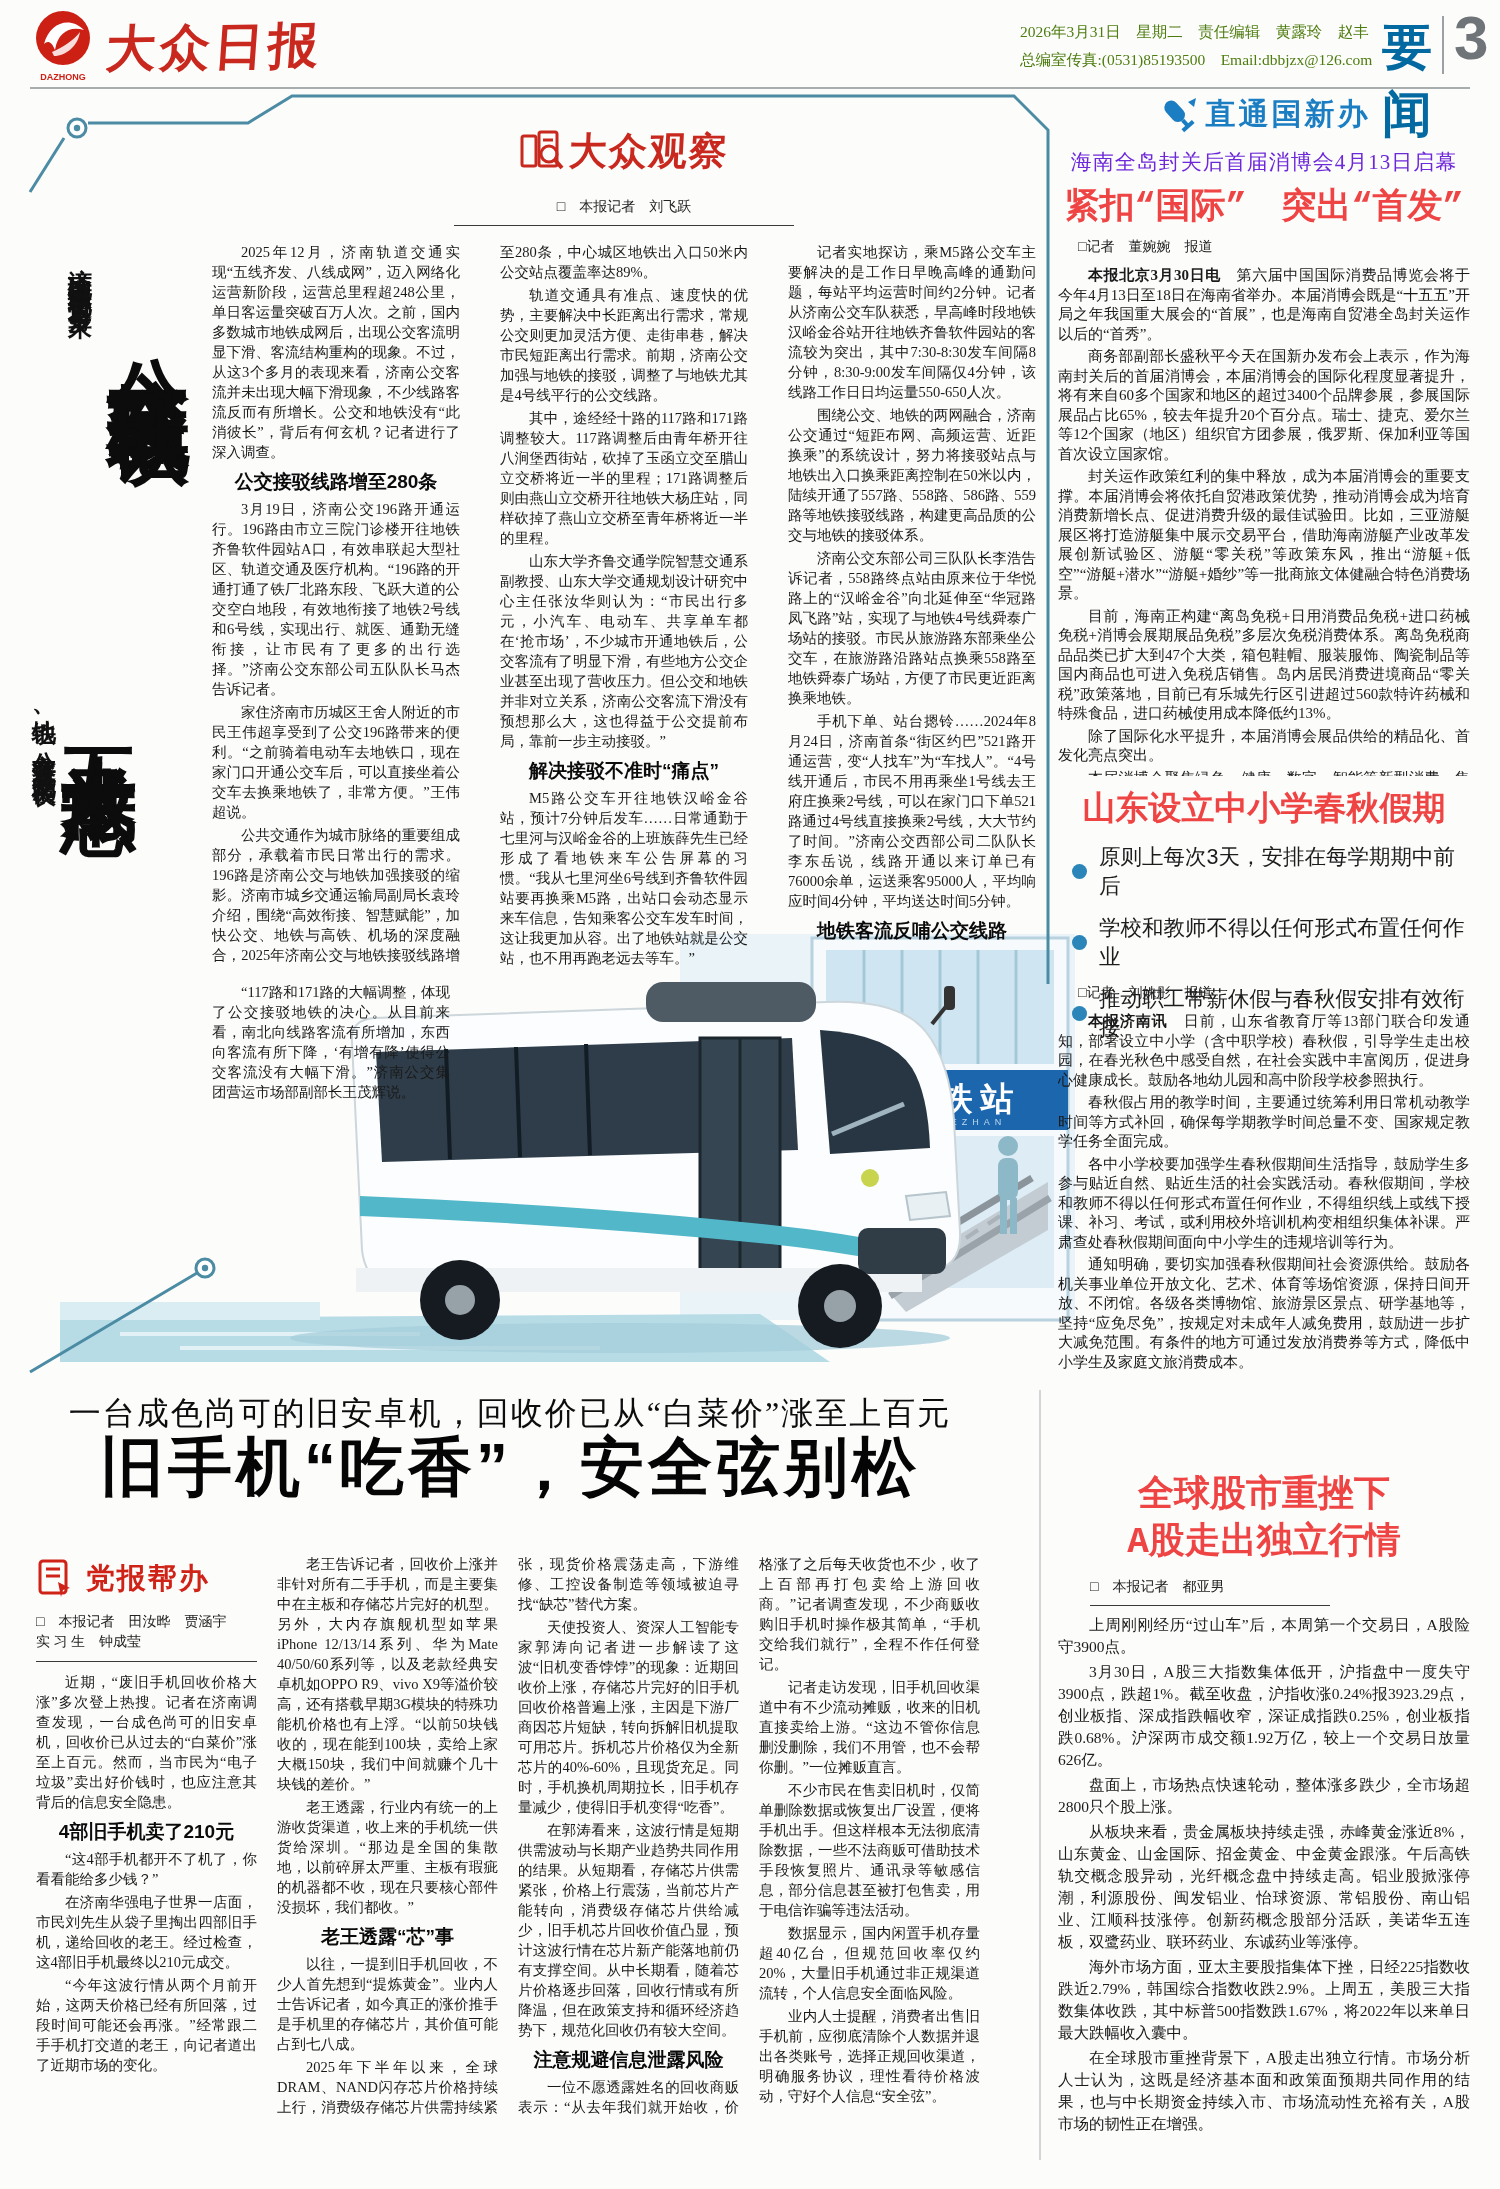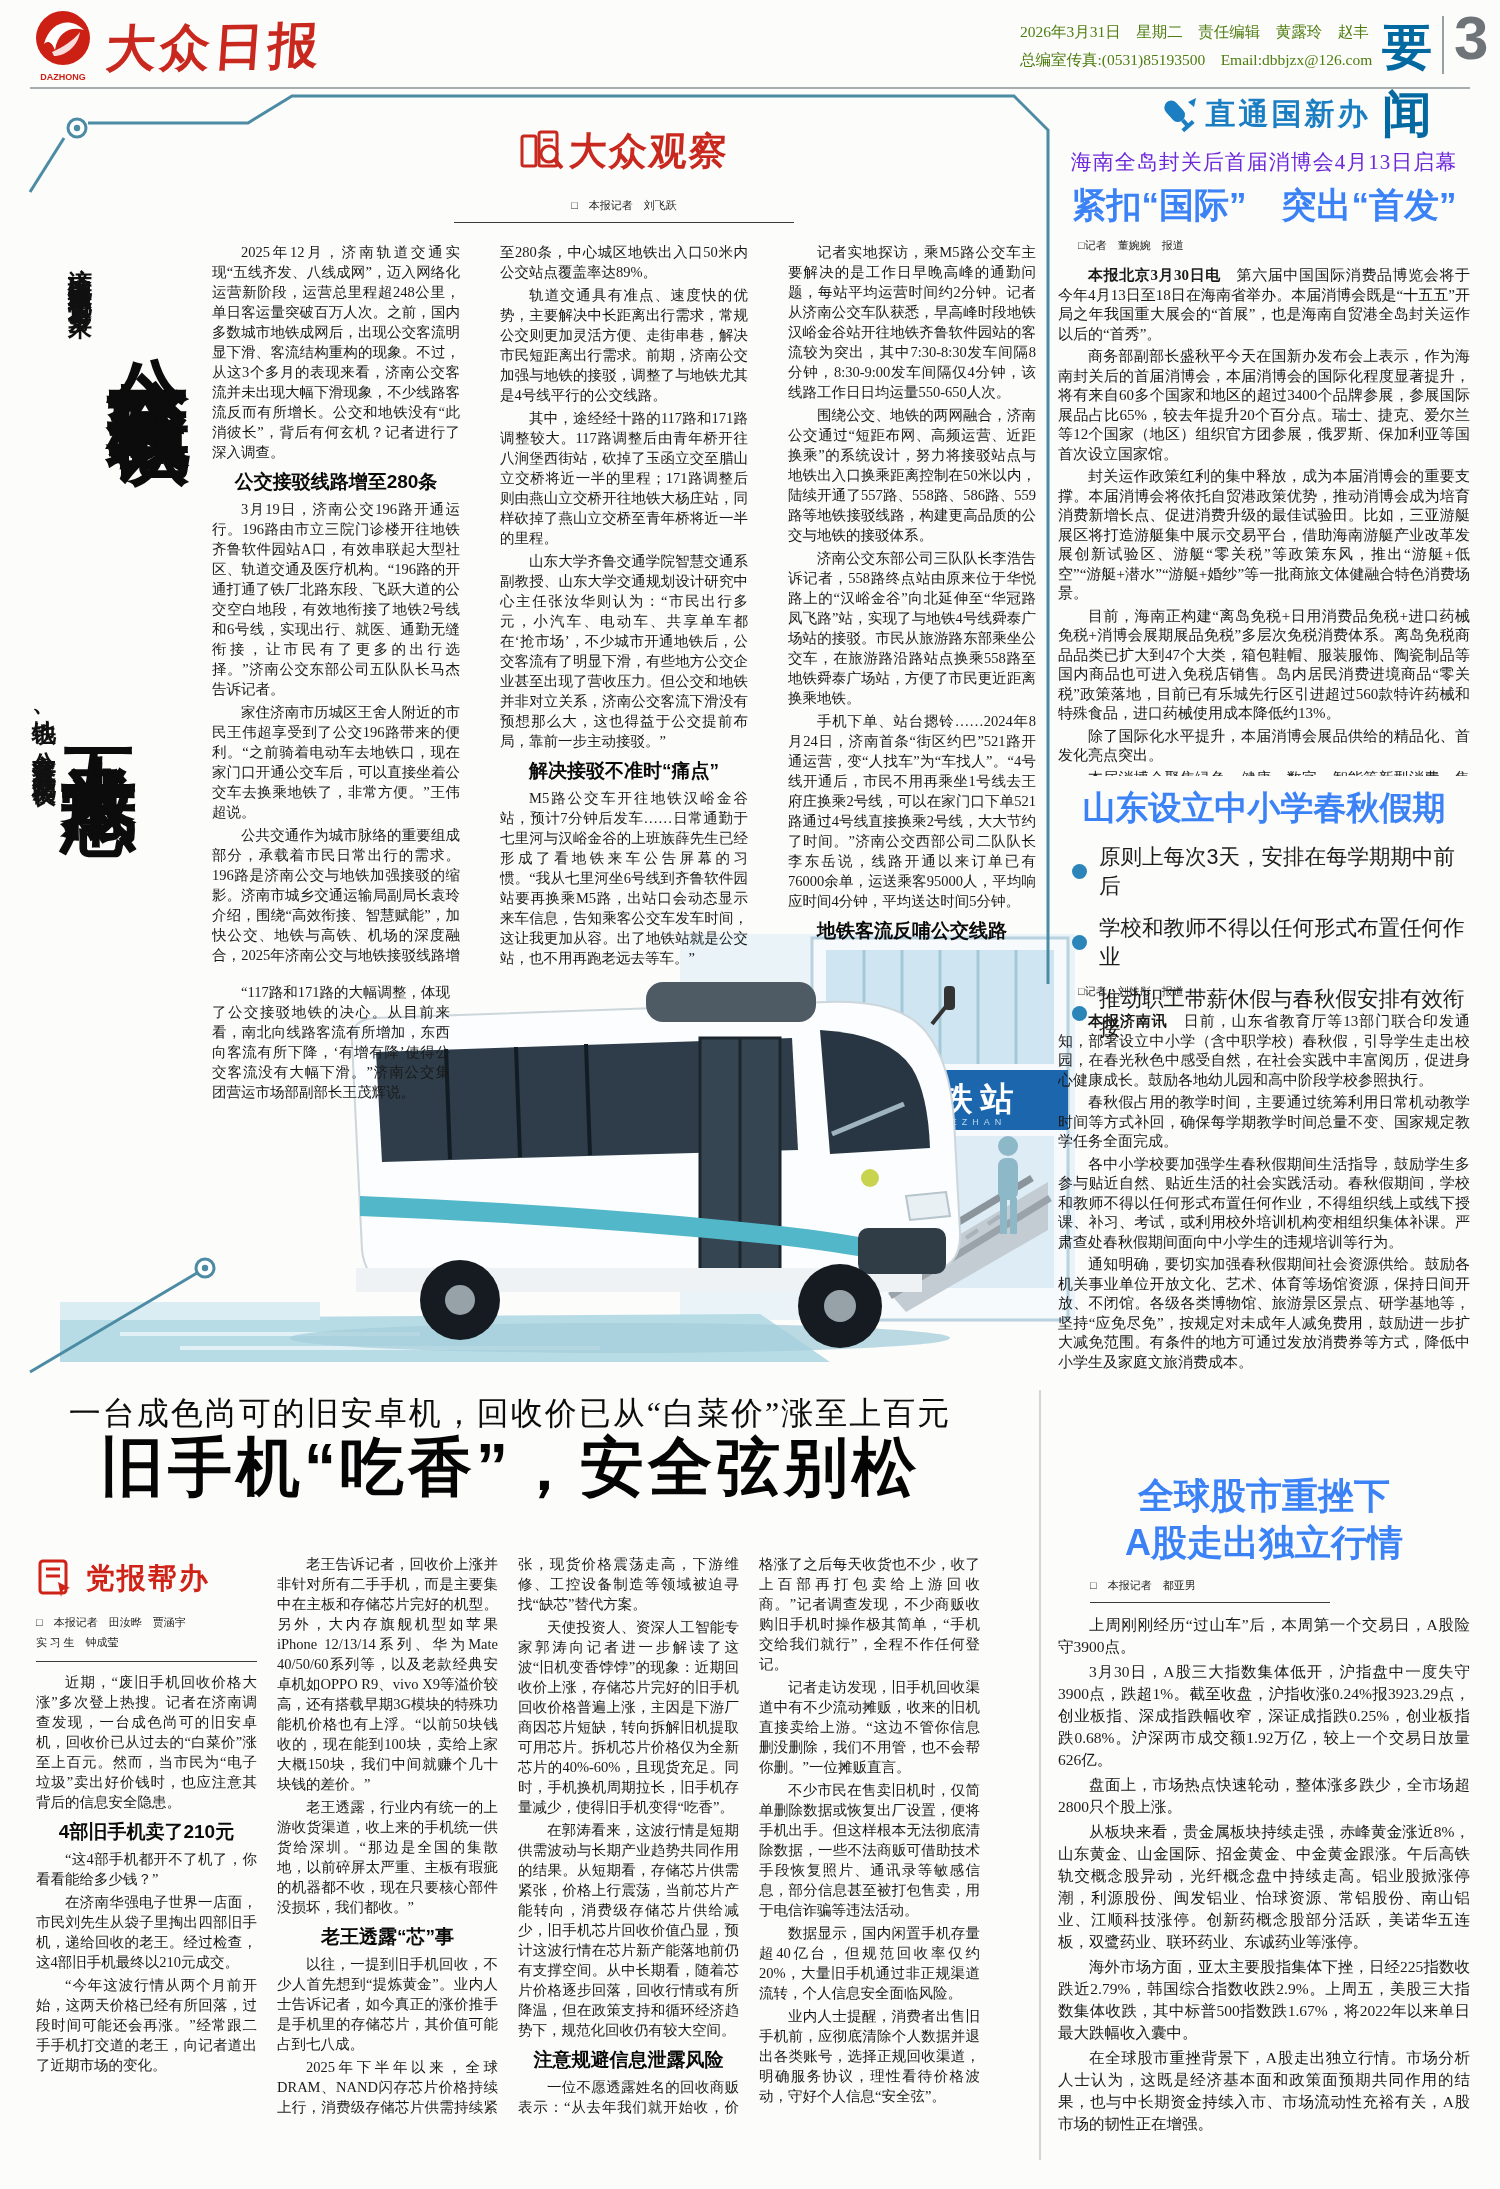--- a/index.html
+++ b/index.html
@@ -16,30 +16,30 @@
   
   .vtext{writing-mode:vertical-rl;text-orientation:upright;}
   .v-head{font-family:"Liberation Sans","DejaVu Sans",sans-serif;font-weight:900;color:#0c0c0c;}
   .v-head1{font-size:82px;letter-spacing:10px;}
   .v-head2{font-size:76px;letter-spacing:6px;}
   .v-sub{font-size:24px;font-weight:600;letter-spacing:3px;color:#111;}
   
   .cols{column-gap:40px;text-align:justify;overflow:hidden;}
   .para{text-indent:2em;margin:0 0 3px 0;}
   .subhead{font-family:"Liberation Sans","DejaVu Sans",sans-serif;font-size:19px;font-weight:700;text-align:center;margin:10px 0 7px;break-inside:avoid;color:#0b0b0b;}
-  .byline{font-size:11px;color:#222;}
+  .byline{font-size:14px;color:#222;}
   .rule-b{border-bottom:1.5px solid #3a3a3a;padding-bottom:9px;}
   
   .obs-text{font-size:38px;font-weight:900;color:#c8281e;letter-spacing:2px;transform:skewX(-3deg);display:inline-block;vertical-align:middle;}
   .badge-blue{font-size:30px;font-weight:900;color:#1b7ec2;letter-spacing:3px;vertical-align:middle;}
   .badge-red{font-size:29px;font-weight:900;color:#d02318;letter-spacing:2px;vertical-align:middle;}
   .center{text-align:center;}
   
   .r-kicker{font-size:21px;color:#6d28d9;letter-spacing:1px;}
-  .r-headline{font-family:Liberation Sans, sans-serif;font-weight:900;color:#3b82f6;}
+  .r-headline{font-family:Liberation Mono, monospace;font-weight:900;color:#ef4444;}
   .bullet-row{display:flex;align-items:center;margin-bottom:13px;}
   .bullet-dot{width:15px;height:15px;border-radius:50%;background:#2b85b9;margin-right:12px;flex:0 0 15px;}
   .bullet-text{font-family:"Liberation Sans","DejaVu Sans",sans-serif;font-size:21.5px;color:#1c1c1c;}
   .body-txt{font-size:15px;line-height:19.5px;}
   .feature-txt{font-size:14.5px;line-height:20px;}
   .phone-txt{font-size:14.5px;line-height:20px;margin-top:24px;}
   .stock-txt{font-size:15.5px;line-height:22px;}
   .phone-kicker{font-size:32px;color:#0d0d0d;letter-spacing:2px;}
   .phone-headline{font-family:"Liberation Sans","DejaVu Sans",sans-serif;font-size:64px;font-weight:900;letter-spacing:4px;color:#050505;}
   .deco{pointer-events:none;}

